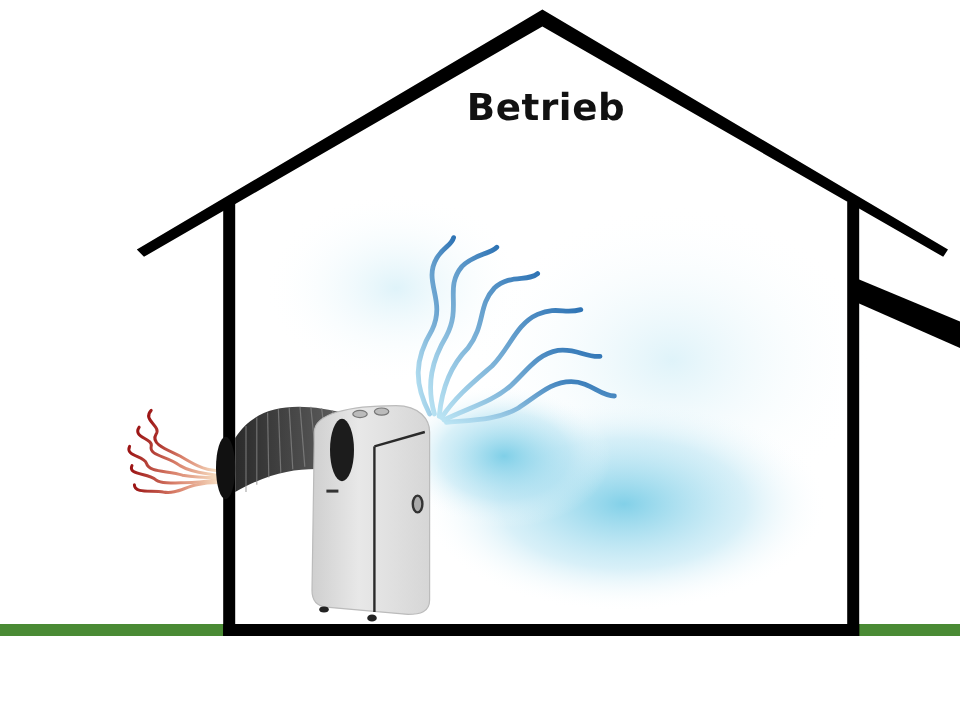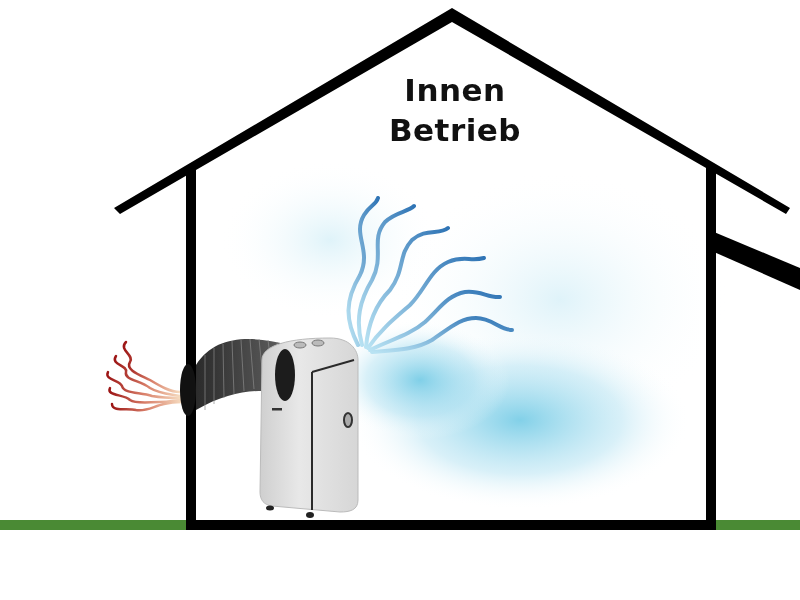--- a/index.html
+++ b/index.html
@@ -105,15 +105,14 @@
     <ellipse cx="348" cy="420" rx="4" ry="7" fill="#aaa" stroke="#333" stroke-width="2"></ellipse>
     <ellipse cx="300" cy="345" rx="6" ry="3" fill="#bbb" stroke="#777" stroke-width="1"></ellipse>
     <ellipse cx="318" cy="343" rx="6" ry="3" fill="#bbb" stroke="#777" stroke-width="1"></ellipse>
     <rect x="272" y="408" width="10" height="2.5" fill="#333"></rect>
     <ellipse cx="270" cy="508" rx="4" ry="2.5" fill="#222"></ellipse>
     <ellipse cx="310" cy="515" rx="4" ry="3" fill="#222"></ellipse>
   </g>
 </svg>
 
 <div class="title">
-  <span>Innen</span>
   <span>Betrieb</span>
 </div>
 
 </body></html>

